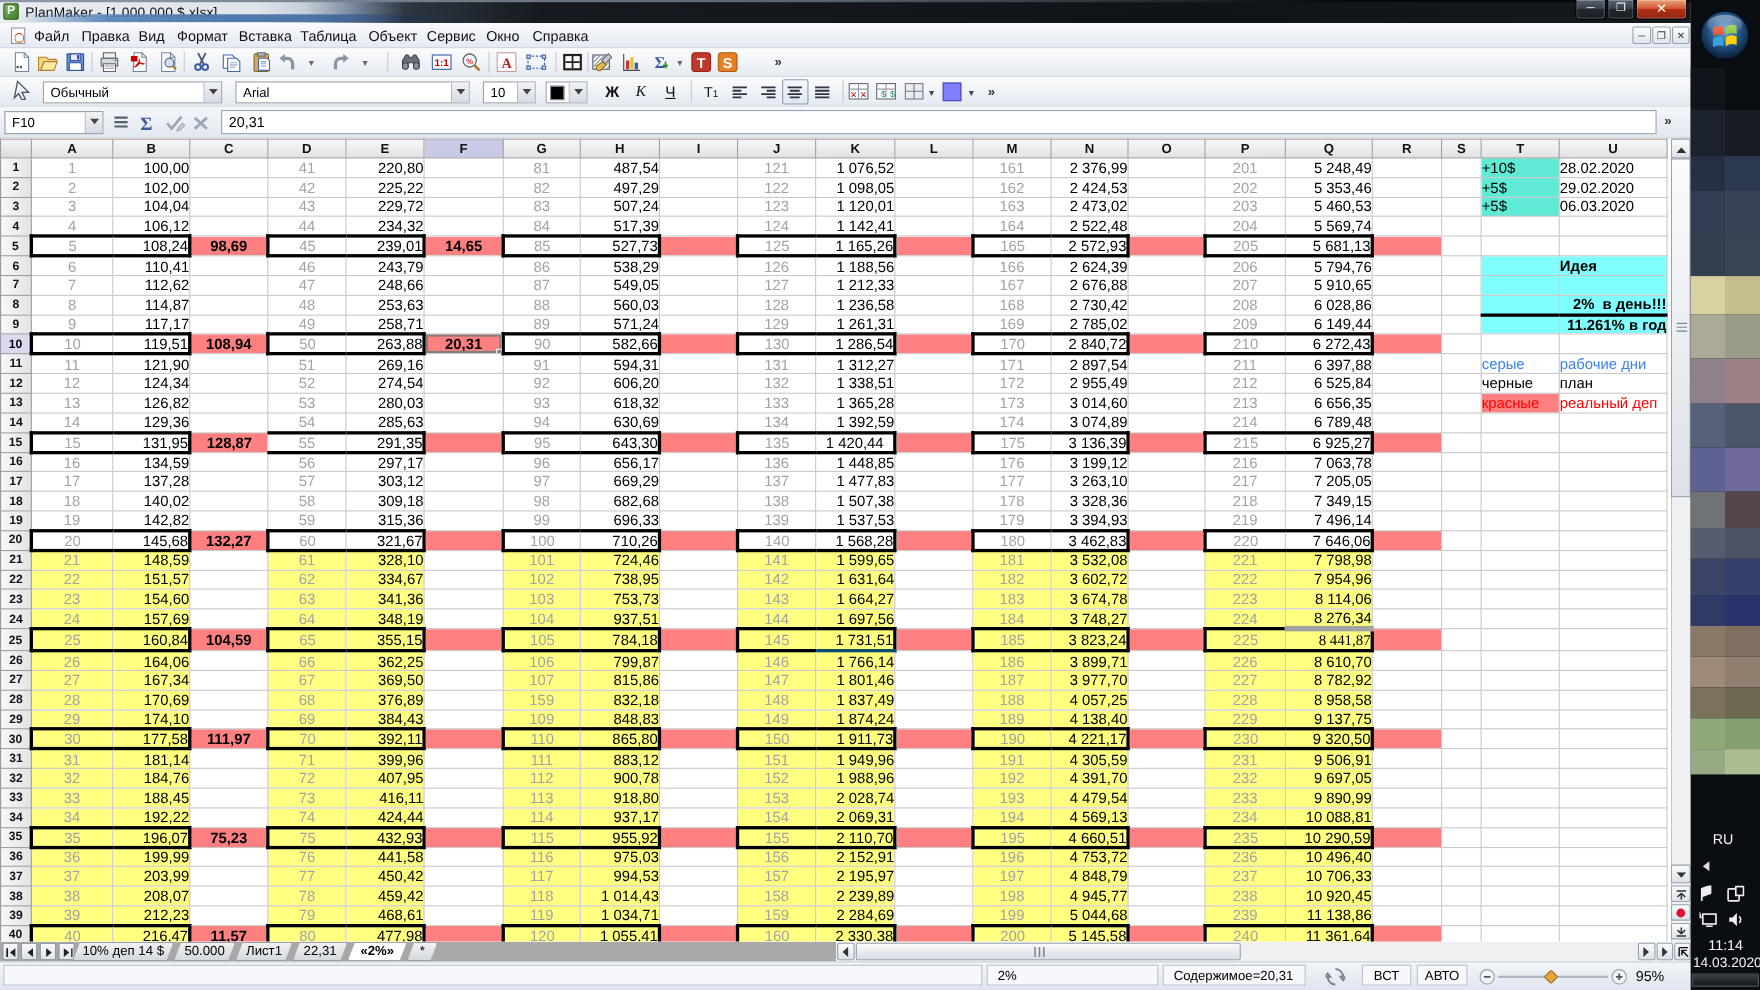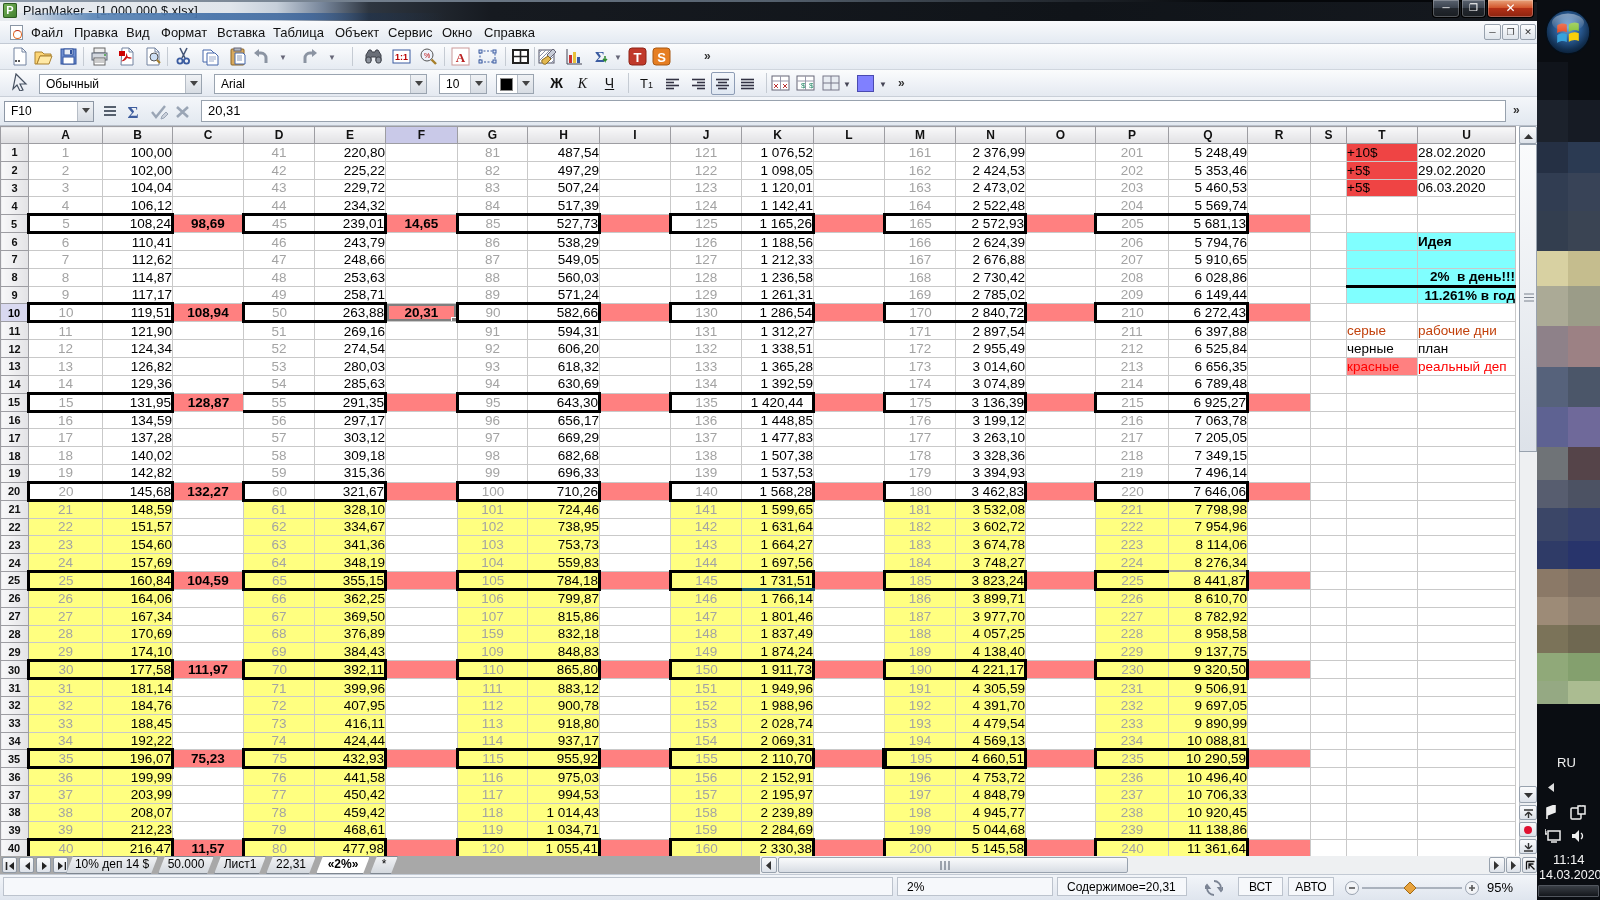--- a/index.html
+++ b/index.html
@@ -39,24 +39,24 @@
 .corner{background:linear-gradient(#f4f4f5,#dcdcdf);border:1px solid #9d9da2!important}
 .rh{background:linear-gradient(to right,#f8f8f9,#e3e3e6);border:1px solid #9d9da2!important;text-align:center;font-size:11px;font-weight:bold;color:#111}
 .rhsel{background:#d9d9f0;border:1px solid #9d9da2!important;text-align:center;font-size:11px;font-weight:bold;color:#000}
 td.g{color:#a3a3a3;text-align:center}
 td.v{text-align:right;padding-right:3px}
 td.b{font-weight:bold}
 td.cc{text-align:center}
 td.yl{background:#ffff80}
 td.pk{background:#ff8080}
 td.cy{background:#80ffff}
-td.gr{background:#ef4444}
+td.gr{background:#5eead4}
 td.l{text-align:left;padding-left:3px;overflow:visible}
 td.r{text-align:right;padding-right:3px}
-td.gray{color:#c2410c}
+td.gray{color:#3b82f6}
 td.red{color:#f00}
 td.sel{position:relative}
 .selbox{position:absolute;left:0;top:0;right:0;bottom:0;border:2px solid #7f7f7f;pointer-events:none}
 .selhandle{position:absolute;right:-1px;bottom:-2px;width:6px;height:6px;background:#7f7f7f;border:1px solid #fff}
 
 #vscroll{position:absolute;left:1519px;top:126px;width:18px;height:744px;background:#eef0f2;border-left:1px solid #c0c4ca}
 #tabbar{position:absolute;left:0;top:856px;width:760px;height:18px;background:#a8a8a8}
 #hscroll{position:absolute;left:760px;top:856px;width:777px;height:18px;background:#eef0f2}
 #status{position:absolute;left:0;top:874px;width:1537px;height:26px;background:linear-gradient(#f2f5f9,#dfe5ee);border-top:1px solid #c3cad4}
 .sfield{position:absolute;top:3px;height:19px;border:1px solid #bcc3cd;background:#f6f8fb;font-size:12px;color:#000;line-height:18px}
@@ -1040,21 +1040,21 @@
           </tr>
           <tr>
             <td class="rh">24</td>
             <td class="yl g">24</td>
             <td class="yl v">157,69</td>
             <td class=""></td>
             <td class="yl g">64</td>
             <td class="yl v">348,19</td>
             <td class=""></td>
             <td class="yl g">104</td>
-            <td class="yl v">559,83</td>
+            <td class="yl v">937,51</td>
             <td class=""></td>
             <td class="yl g">144</td>
             <td class="yl v">1&nbsp;697,56</td>
             <td class=""></td>
             <td class="yl g">184</td>
             <td class="yl v">3&nbsp;748,27</td>
             <td class=""></td>
             <td class="yl g">224</td>
             <td class="yl v">8&nbsp;276,34</td>
             <td class=""></td>
@@ -1073,21 +1073,21 @@
             <td class="yl g" style="border-top:3px solid #000;border-bottom:3px solid #000;border-left:3px solid #000;">105</td>
             <td class="yl v" style="border-top:3px solid #000;border-bottom:3px solid #000;border-right:3px solid #000;">784,18</td>
             <td class="pk"></td>
             <td class="yl g" style="border-top:3px solid #000;border-bottom:3px solid #000;border-left:3px solid #000;">145</td>
             <td class="yl v" style="border-top:3px solid #000;border-bottom:3px solid #0c4a6e;border-right:3px solid #000;">1&nbsp;731,51</td>
             <td class="pk"></td>
             <td class="yl g" style="border-top:3px solid #000;border-bottom:3px solid #000;border-left:3px solid #000;">185</td>
             <td class="yl v" style="border-top:3px solid #000;border-bottom:3px solid #000;border-right:3px solid #000;">3&nbsp;823,24</td>
             <td class="pk"></td>
             <td class="yl g" style="border-top:3px solid #000;border-bottom:3px solid #000;border-left:3px solid #000;">225</td>
-            <td class="yl v" style="border-top:2px solid #a3a3a3;border-bottom:3px solid #000;border-right:3px solid #000;">8&nbsp;441,87</td>
+            <td class="yl v" style="border-top:5px solid #a3a3a3;border-bottom:3px solid #000;border-right:3px solid #000;font-family:Liberation Serif, serif;">8&nbsp;441,87</td>
             <td class="pk"></td>
             <td class=""></td>
             <td class=""></td>
             <td class=""></td>
           </tr>
           <tr>
             <td class="rh">26</td>
             <td class="yl g">26</td>
             <td class="yl v">164,06</td>
             <td class=""></td>
@@ -1309,21 +1309,21 @@
             <td class="pk cc b">75,23</td>
             <td class="yl g" style="border-top:3px solid #000;border-bottom:3px solid #000;border-left:3px solid #000;">75</td>
             <td class="yl v" style="border-top:3px solid #000;border-bottom:3px solid #000;border-right:3px solid #000;">432,93</td>
             <td class="pk"></td>
             <td class="yl g" style="border-top:3px solid #000;border-bottom:3px solid #000;border-left:3px solid #000;">115</td>
             <td class="yl v" style="border-top:3px solid #000;border-bottom:3px solid #000;border-right:3px solid #000;">955,92</td>
             <td class="pk"></td>
             <td class="yl g" style="border-top:3px solid #000;border-bottom:3px solid #000;border-left:3px solid #000;">155</td>
             <td class="yl v" style="border-top:3px solid #000;border-bottom:3px solid #000;border-right:3px solid #000;">2&nbsp;110,70</td>
             <td class="pk"></td>
-            <td class="yl g" style="border-top:3px solid #000;border-bottom:3px solid #000;border-left:5px solid #000000;margin-left:15px;">195</td>
+            <td class="yl g" style="border-top:3px solid #000;border-bottom:3px solid #000;border-left:3px solid #000000;margin-left:15px;">195</td>
             <td class="yl v" style="border-top:3px solid #000;border-bottom:3px solid #000;border-right:3px solid #000;">4&nbsp;660,51</td>
             <td class="pk"></td>
             <td class="yl g" style="border-top:3px solid #000;border-bottom:3px solid #000;border-left:3px solid #000;">235</td>
             <td class="yl v" style="border-top:3px solid #000;border-bottom:3px solid #000;border-right:3px solid #000;">10&nbsp;290,59</td>
             <td class="pk"></td>
             <td class=""></td>
             <td class=""></td>
             <td class=""></td>
           </tr>
           <tr>

